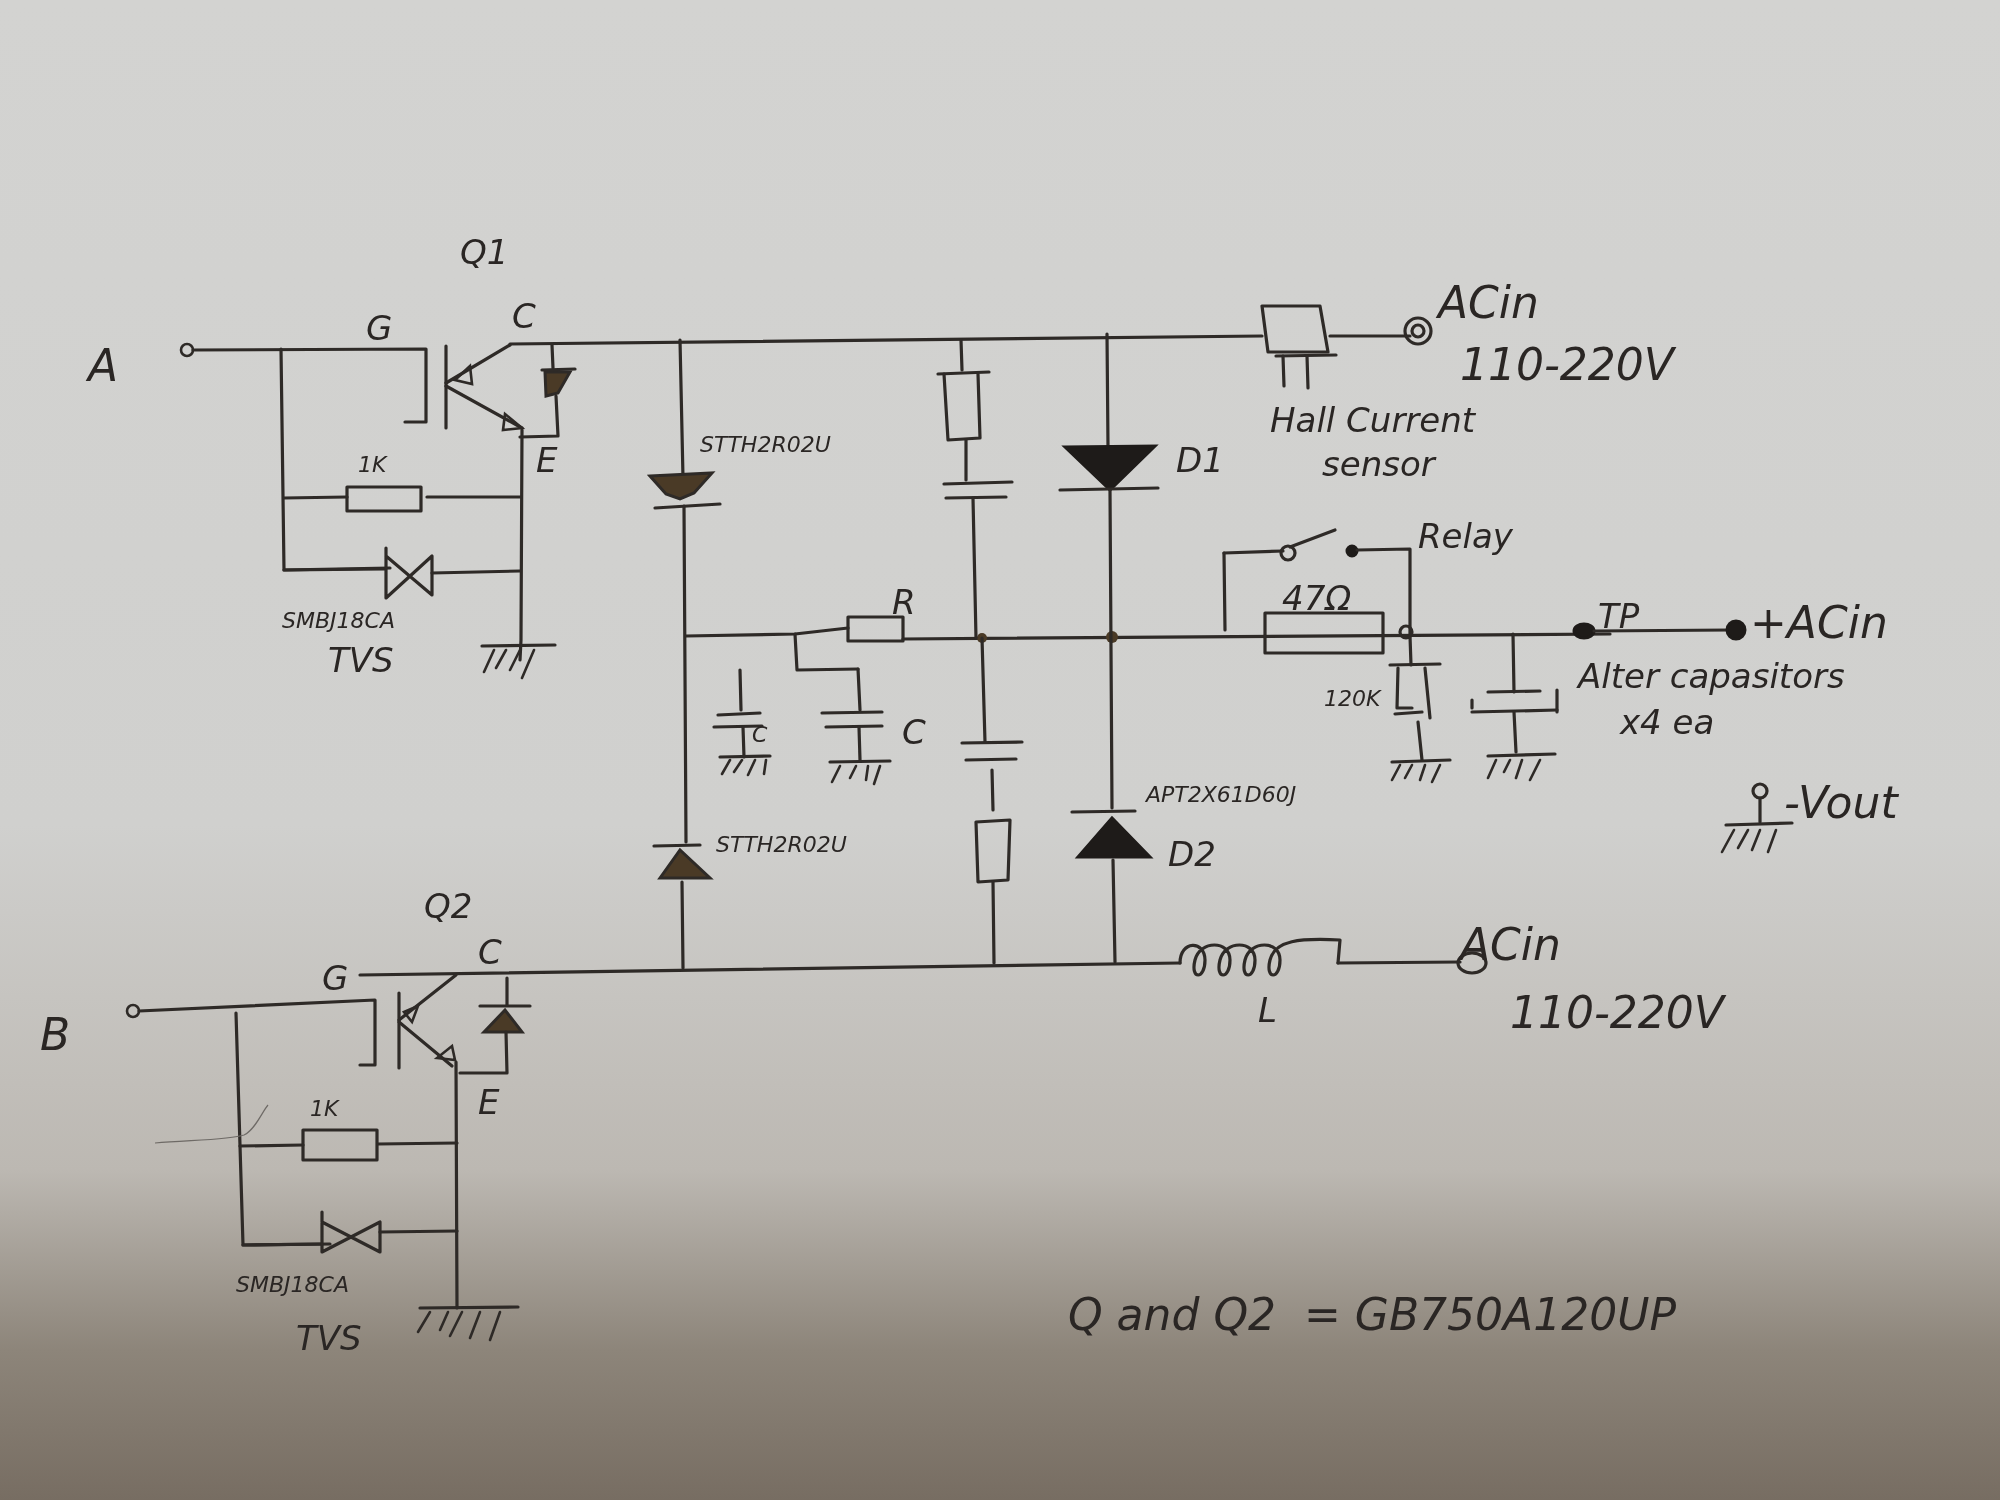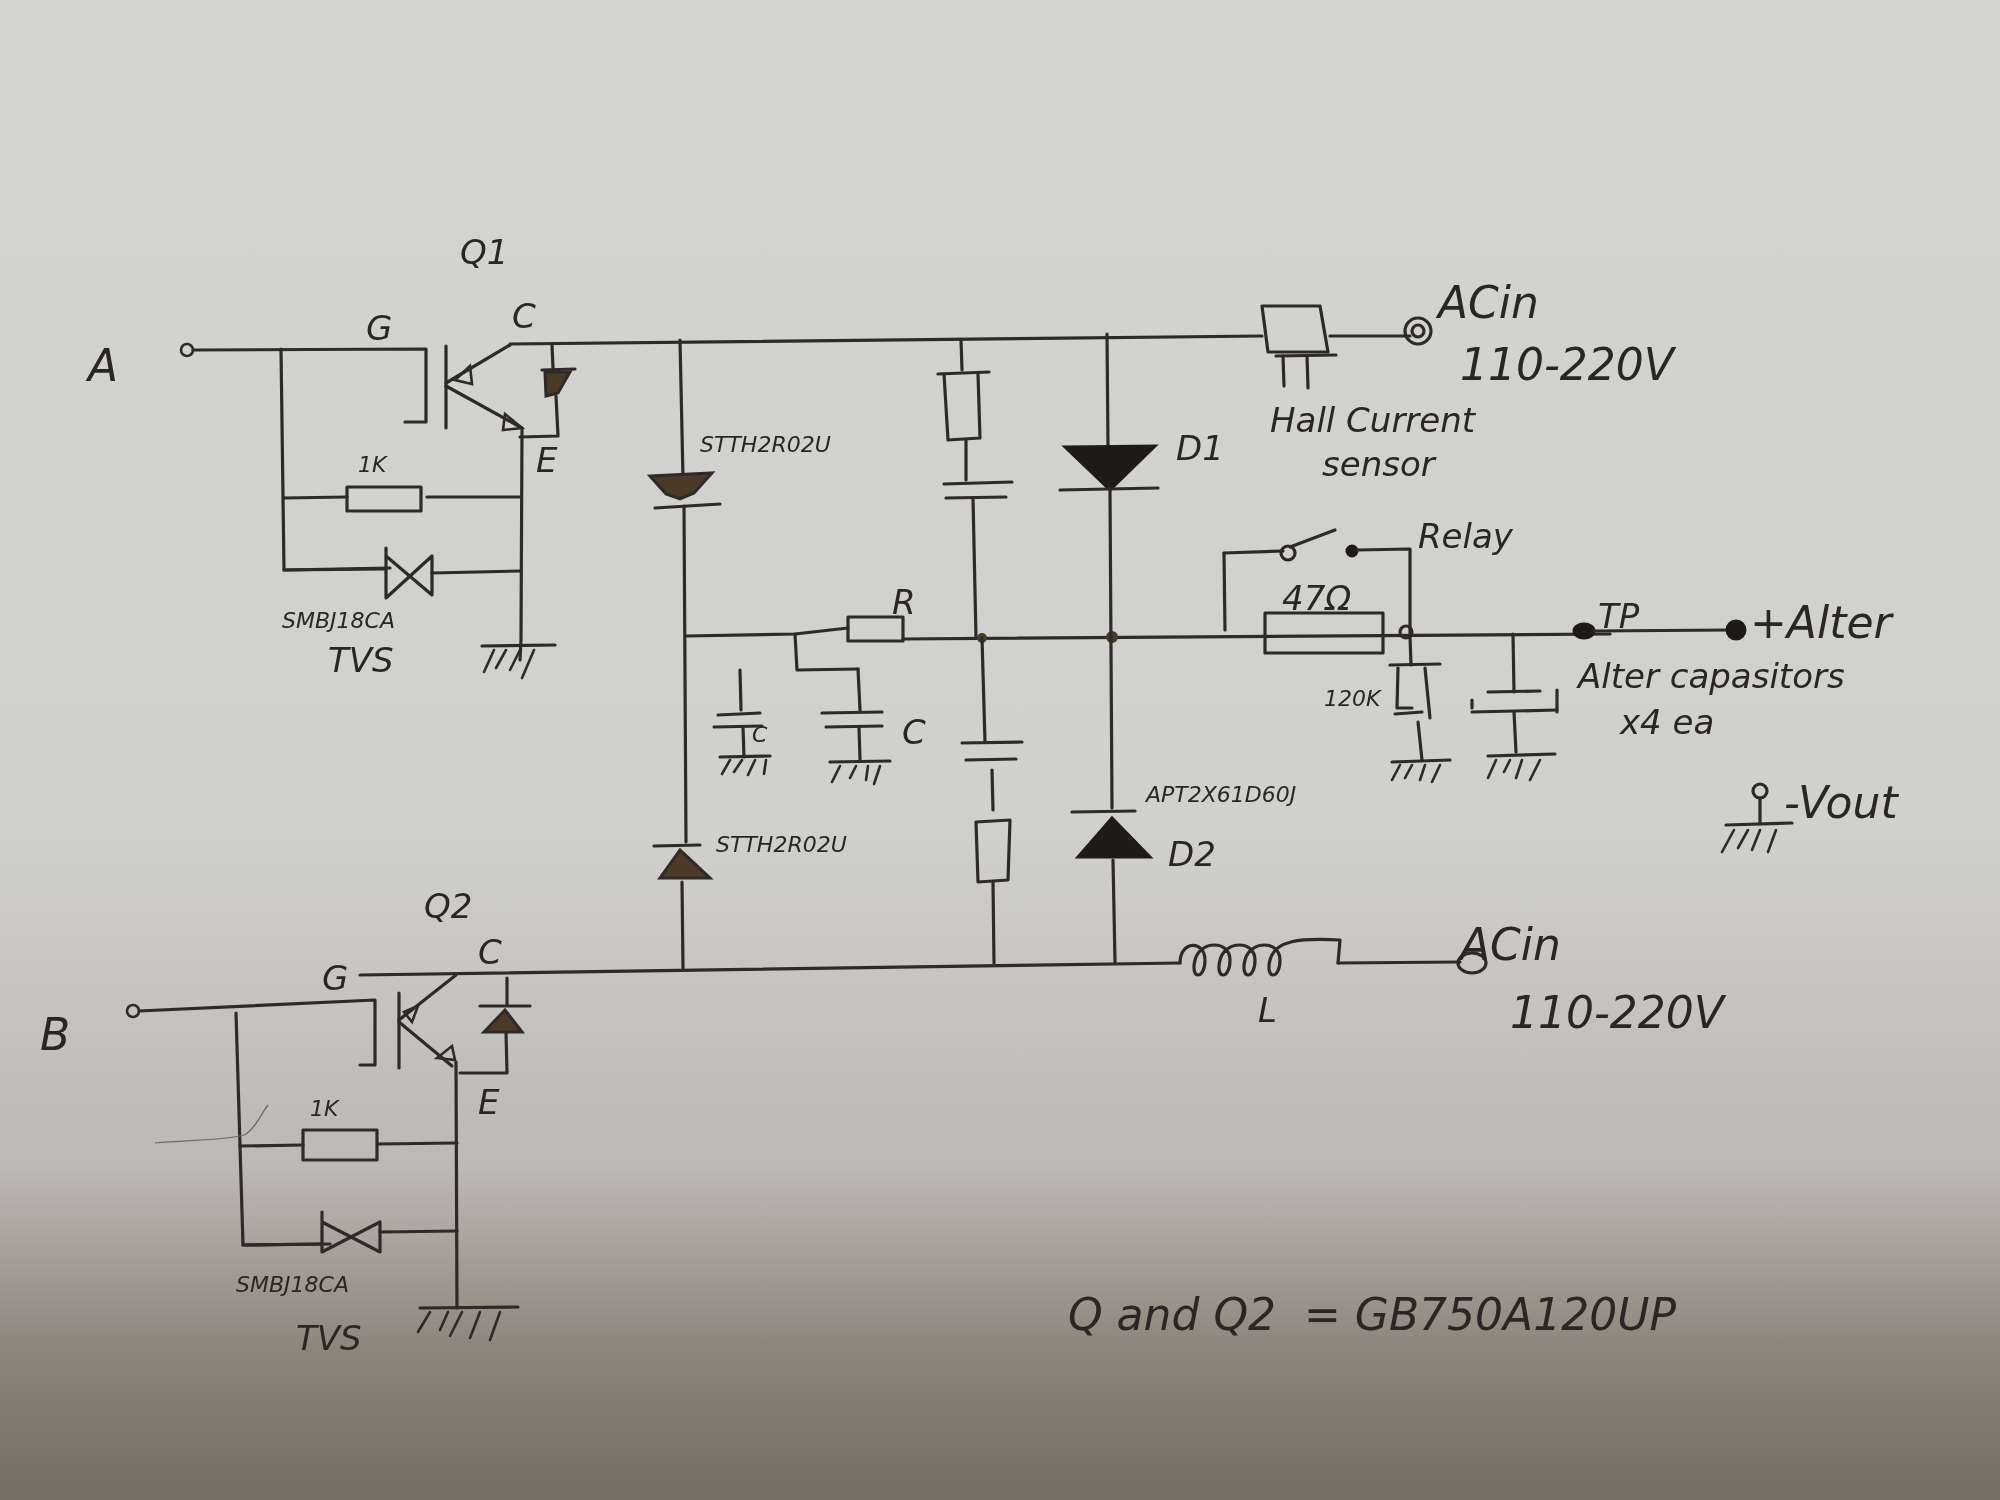--- a/index.html
+++ b/index.html
@@ -252,40 +252,40 @@
 <div class="lbl sm" style="left:460px;top:232px;">Q1</div>
 <div class="lbl sm" style="left:366px;top:308px;">G</div>
 <div class="lbl sm" style="left:512px;top:296px;">C</div>
 <div class="lbl sm" style="left:536px;top:440px;">E</div>
 <div class="lbl xs" style="left:358px;top:452px;">1K</div>
 <div class="lbl xs" style="left:282px;top:608px;">SMBJ18CA</div>
 <div class="lbl med" style="left:328px;top:640px;">TVS</div>
 
 <div class="lbl xs" style="left:700px;top:432px;">STTH2R02U</div>
 <div class="lbl xs" style="left:716px;top:832px;">STTH2R02U</div>
-<div class="lbl med" style="left:1176px;top:428px;">D1</div>
+<div class="lbl med" style="left:1176px;top:440px;">D1</div>
 <div class="lbl med" style="left:1168px;top:834px;">D2</div>
 <div class="lbl xs" style="left:1146px;top:782px;">APT2X61D60J</div>
 
 <div class="lbl sm" style="left:892px;top:582px;">R</div>
 <div class="lbl xs" style="left:752px;top:722px;">C</div>
 <div class="lbl sm" style="left:902px;top:712px;">C</div>
 
 <div class="lbl big" style="left:1438px;top:250px;">ACin</div>
 <div class="lbl big" style="left:1460px;top:312px;">110-220V</div>
 <div class="lbl sm" style="left:1270px;top:400px;">Hall Current</div>
 <div class="lbl sm" style="left:1322px;top:444px;">sensor</div>
 
 <div class="lbl sm" style="left:1418px;top:516px;">Relay</div>
 <div class="lbl sm" style="left:1282px;top:578px;">47Ω</div>
 <div class="lbl xs" style="left:1324px;top:686px;">120K</div>
 <div class="lbl sm" style="left:1598px;top:596px;">TP</div>
 <div class="lbl sm" style="left:1578px;top:656px;">Alter capasitors</div>
 <div class="lbl sm" style="left:1620px;top:702px;">x4 ea</div>
-<div class="lbl big" style="left:1750px;top:570px;">+Alter</div>
+<div class="lbl big" style="left:1750px;top:570px;">+ACin</div>
 <div class="lbl big" style="left:1784px;top:750px;">-Vout</div>
 
 <div class="lbl big" style="left:1460px;top:892px;">ACin</div>
 <div class="lbl big" style="left:1510px;top:960px;">110-220V</div>
 <div class="lbl sm" style="left:1258px;top:990px;">L</div>
 
 <div class="lbl big" style="left:40px;top:982px;">B</div>
 <div class="lbl sm" style="left:424px;top:886px;">Q2</div>
 <div class="lbl sm" style="left:322px;top:958px;">G</div>
 <div class="lbl sm" style="left:478px;top:932px;">C</div>

